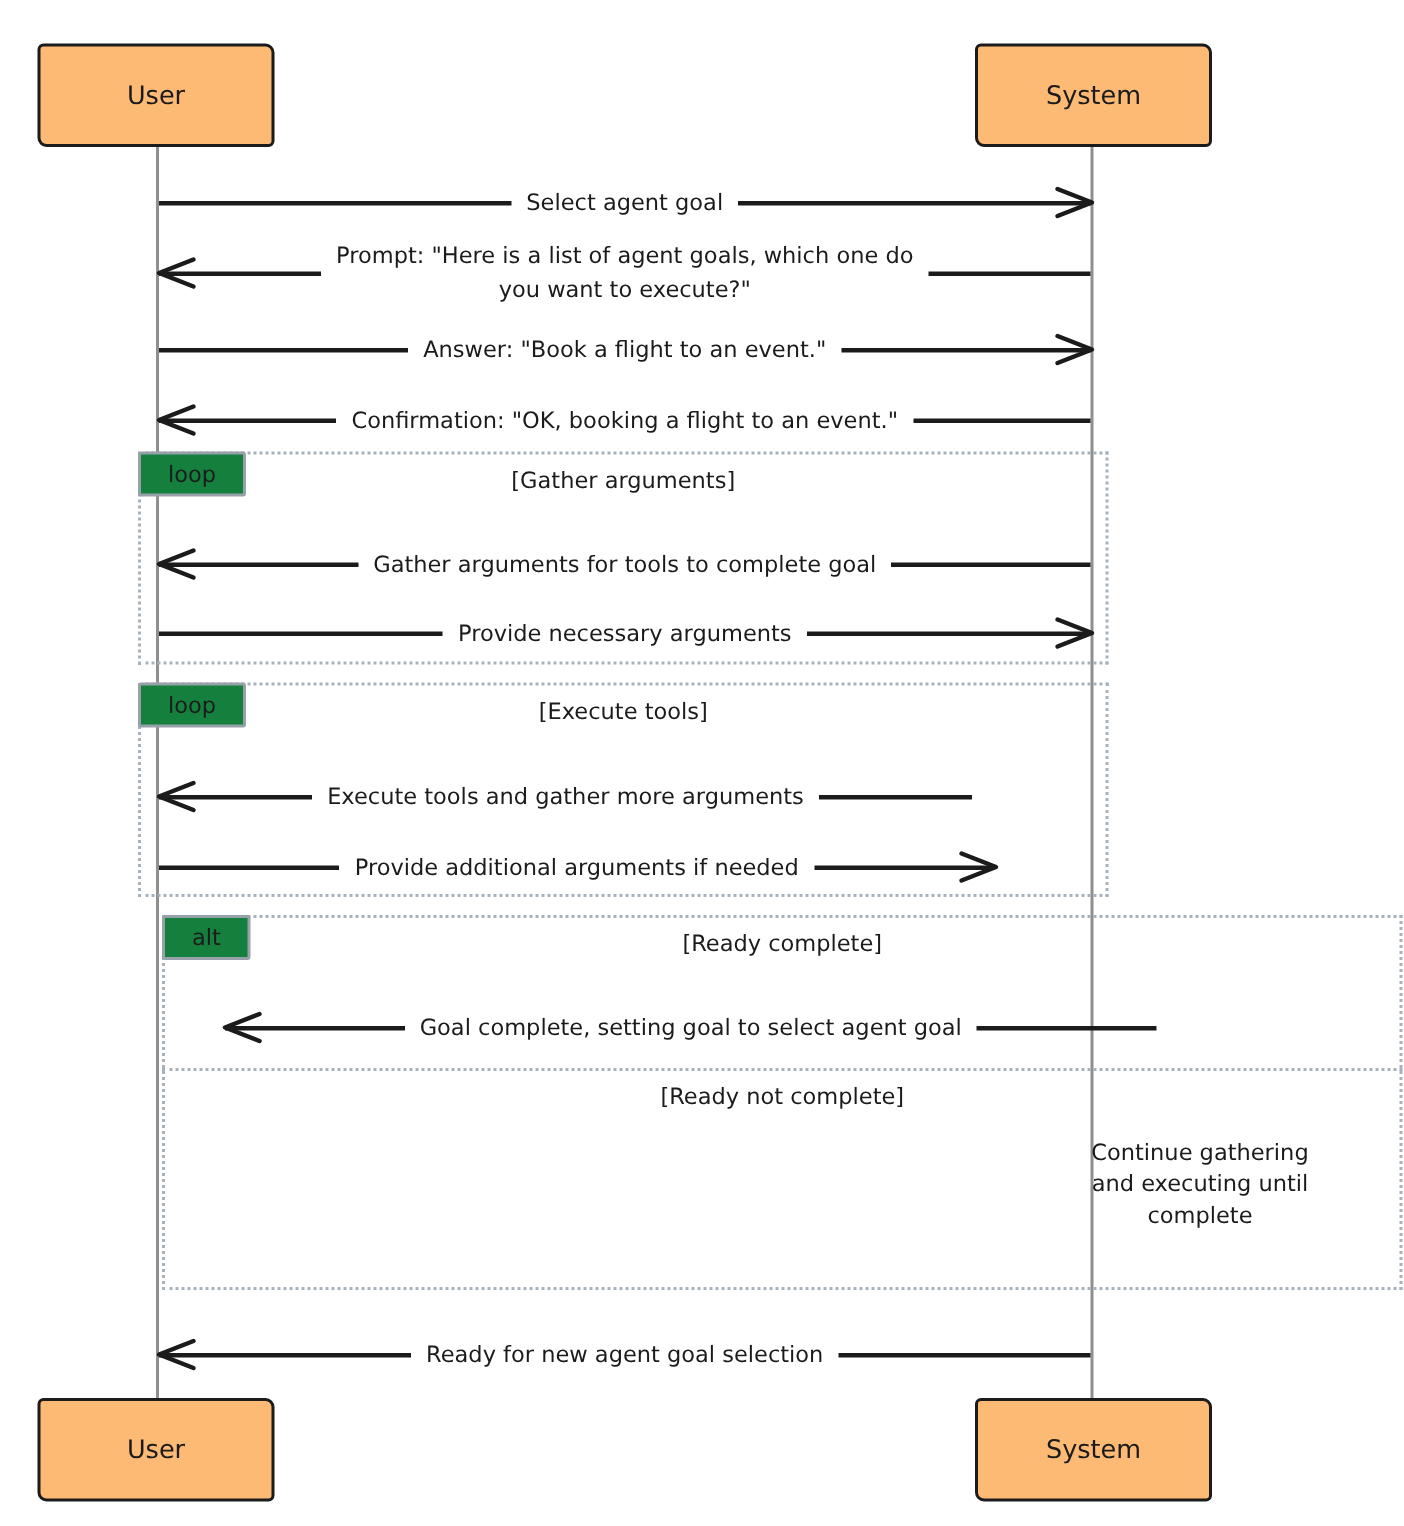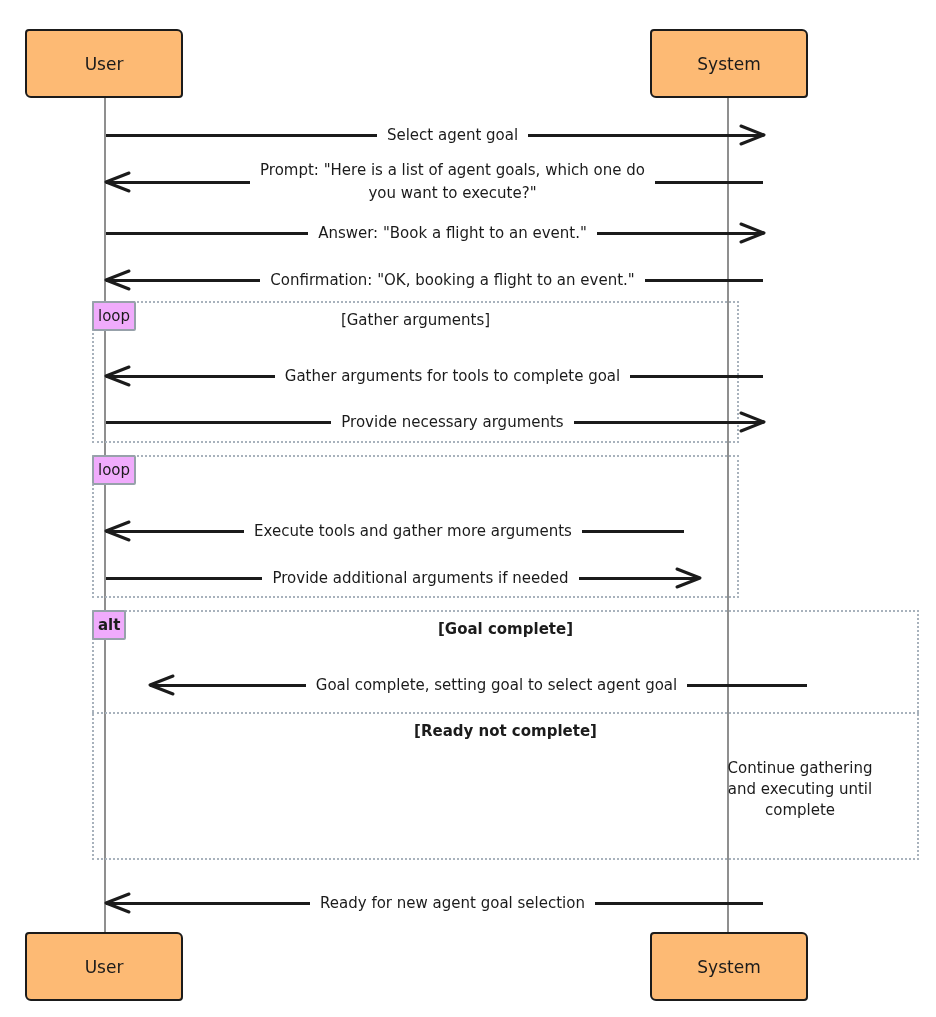--- a/index.html
+++ b/index.html
@@ -45,21 +45,20 @@
   .lifeline.user   { left: 104px; }
   .lifeline.system { left: 727px; }
 
   
   .message {
     position: absolute;
     z-index: 2;
     display: flex;
     align-items: center;
     justify-content: center;
-    padding-left: 36px;
   }
   .msg-line {
     position: absolute;
     left: 1px; right: 1px;
     top: 50%;
     margin-top: -1.5px;
     border-top: 3px solid #1b1b1b;
   }
   .arrowhead {
     position: absolute;
@@ -83,24 +82,24 @@
   .frame {
     position: absolute;
     box-sizing: border-box;
     border: 2px dotted #a8b2bc;
     z-index: 1;
   }
   .frame-label {
     position: absolute;
     left: -2px;
     top: -2px;
-    background: #f0abfc;
+    background: #15803d;
     border: 2px solid #97a1aa;
     border-radius: 2px;
-    padding: 2px 4px;
+    padding: 2px 18px;
     font-size: 15px;
     line-height: 22px;
   }
   .frame-cond {
     position: absolute;
     left: 0; right: 0;
     top: 6px;
     text-align: center;
     font-size: 15px;
     line-height: 23px;
@@ -211,20 +210,21 @@
         <polyline points="26,3 3,12 26,21" fill="none" stroke="#1b1b1b" stroke-width="3" stroke-linecap="round" stroke-linejoin="round"></polyline>
       </svg>
       <div class="msg-label">Ready for new agent goal selection</div>
     </div>
     <div class="frame" style="left: 92px; top: 301px; width: 647px; height: 142px;">
       <div class="frame-label">loop</div>
       <div class="frame-cond">[Gather arguments]</div>
     </div>
     <div class="frame" style="left: 92px; top: 455px; width: 647px; height: 143px;">
       <div class="frame-label">loop</div>
-    </div>
-    <div class="frame" style="left: 92px; top: 610px; width: 827px; height: 250px; font-weight: bold;">
+      <div class="frame-cond">[Execute tools]</div>
+    </div>
+    <div class="frame" style="left: 108px; top: 610px; width: 827px; height: 250px;">
       <div class="frame-label">alt</div>
-      <div class="frame-cond">[Goal complete]</div>
+      <div class="frame-cond">[Ready complete]</div>
       <div class="frame-divider" style="top:100px"></div>
       <div class="frame-cond second" style="top:108px">[Ready not complete]</div>
     </div>
   </div>
 
 </body></html>

